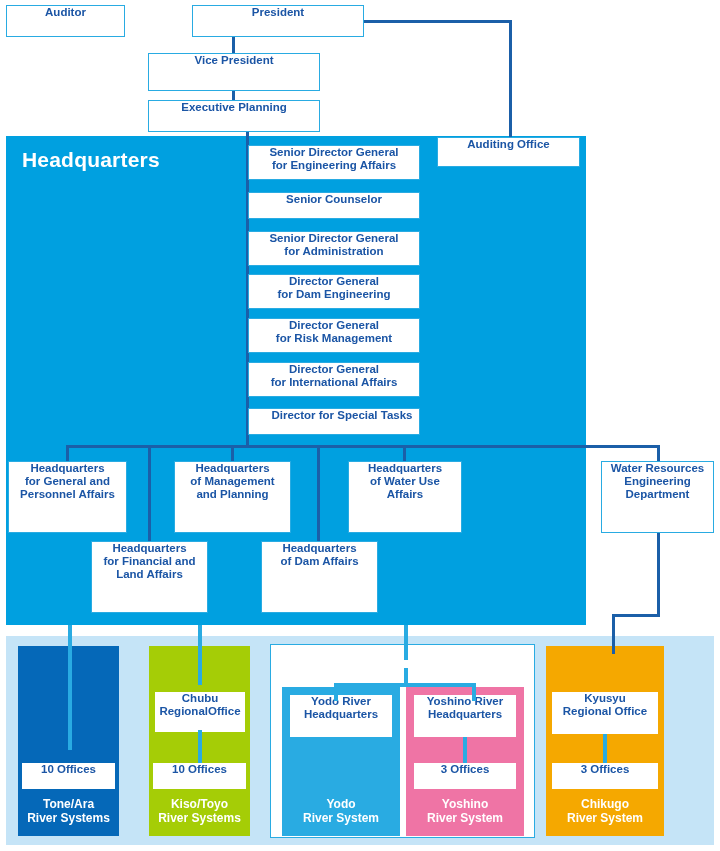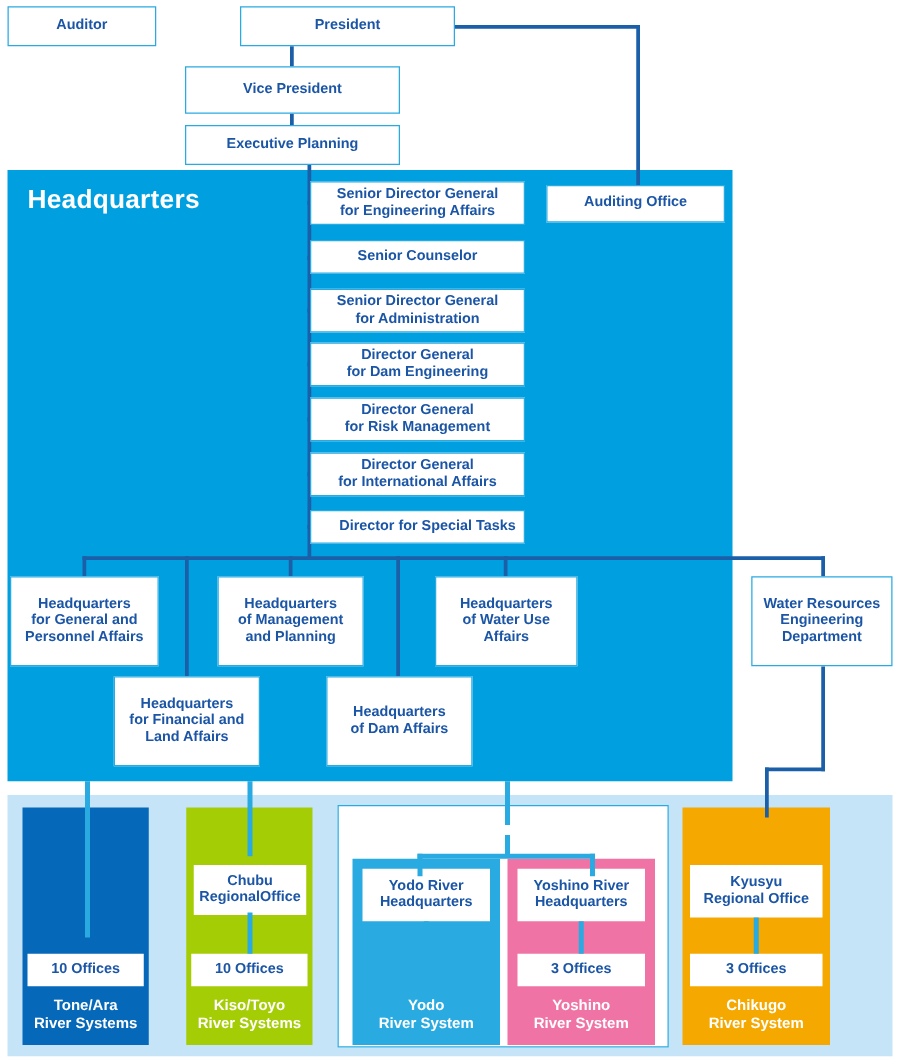--- a/index.html
+++ b/index.html
@@ -11,21 +11,21 @@
     overflow:hidden;
   }
   .abs{position:absolute;box-sizing:border-box;}
 
   
   .node{
     background:#ffffff;
     border:1px solid #29abe2;
     color:#1b55a5;
     font-weight:bold;
-    display:flex;align-items:center;justify-content:center;
+    display:flex;align-items:flex-start;justify-content:center;
     text-align:center;
     line-height:1.15;
     font-size:11.5px;
     z-index:6;
   }
   .node.noborder{border:none;}
 
   
   .ln{background:#1b5fa8;z-index:4;}
   .ln-light{background:#29abe2;z-index:7;}
@@ -94,21 +94,21 @@
   <div class="abs node" style="left:148px;top:53px;width:172px;height:38px;">
     <span>Vice President</span>
   </div>
 
   <div class="abs node" style="left:148px;top:100px;width:172px;height:32px;">
     <span>Executive Planning</span>
   </div>
 
   <div class="abs" id="hq-label">Headquarters</div>
 
-  <div class="abs node" style="left:437px;top:148px;width:143px;height:30px;">
+  <div class="abs node" style="left:437px;top:137px;width:143px;height:30px;">
     <span>Auditing Office</span>
   </div>
 
   <div class="abs ln" style="left:246px;top:161px;width:14px;height:3px;"></div>
   <div class="abs ln" style="left:246px;top:205px;width:14px;height:3px;"></div>
   <div class="abs ln" style="left:246px;top:247px;width:14px;height:3px;"></div>
   <div class="abs ln" style="left:246px;top:290px;width:14px;height:3px;"></div>
   <div class="abs ln" style="left:246px;top:334px;width:14px;height:3px;"></div>
   <div class="abs ln" style="left:246px;top:378px;width:14px;height:3px;"></div>
   <div class="abs ln" style="left:246px;top:420px;width:14px;height:3px;"></div>

